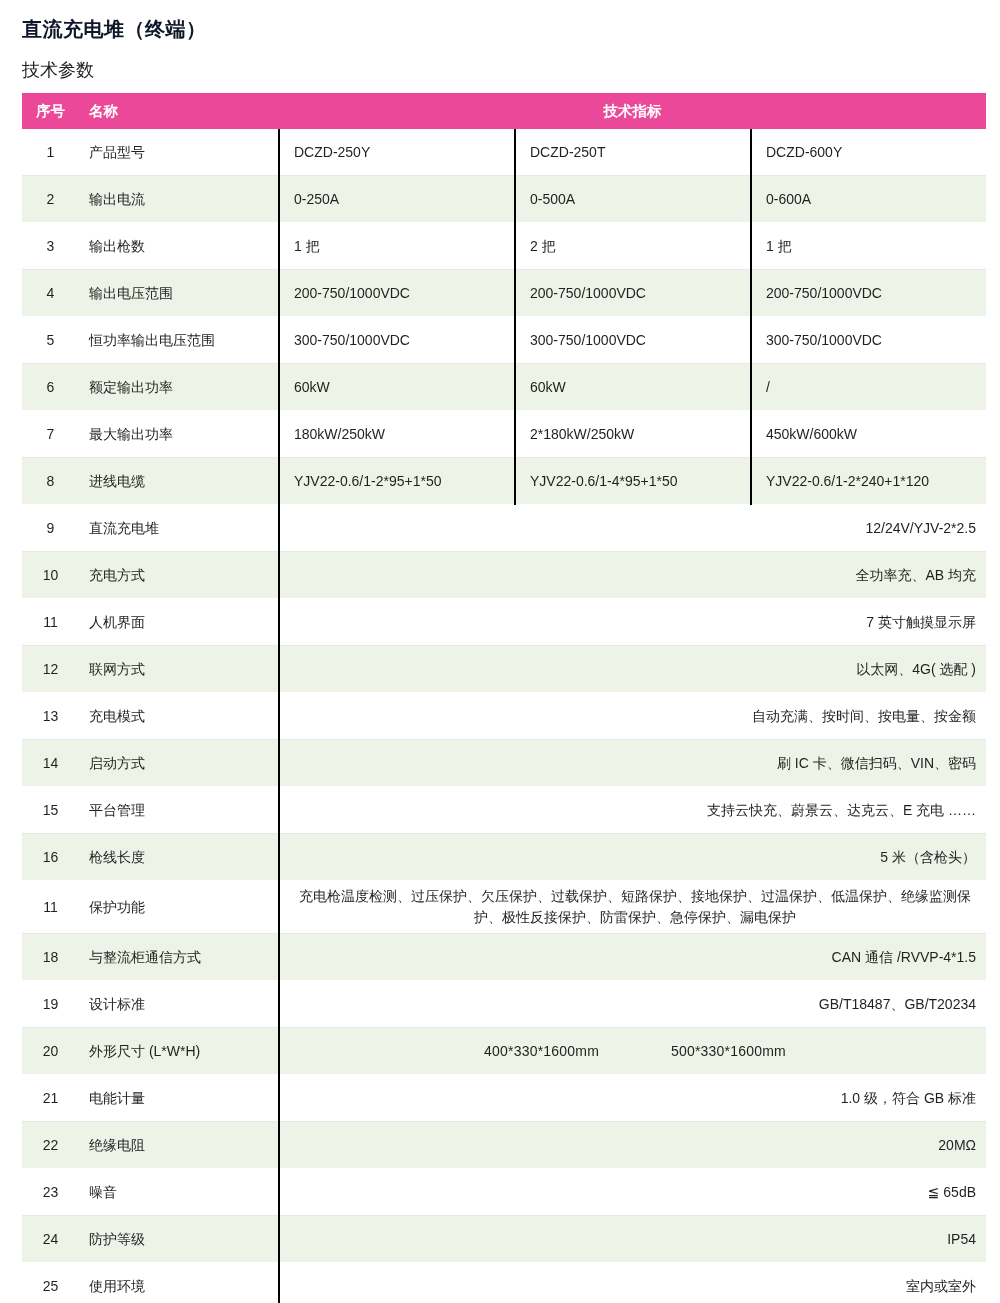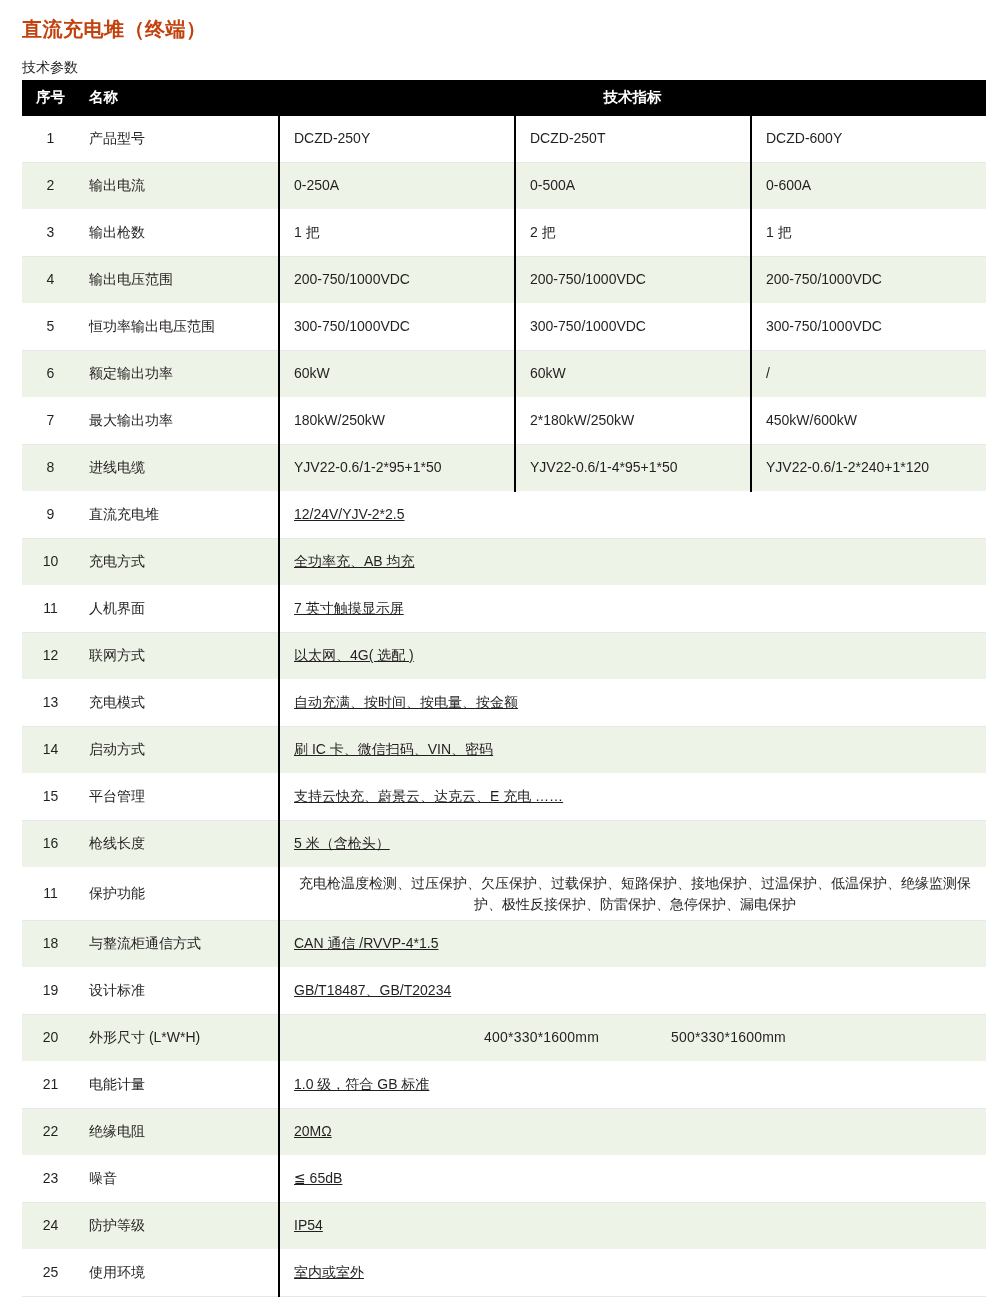--- a/index.html
+++ b/index.html
@@ -17,45 +17,45 @@
   .page {
     position: relative;
     width: 1000px;
     height: 1303px;
     box-sizing: border-box;
     padding: 14px 18px 0 18px;
   }
   .doc-title {
     font-size: 20px;
     font-weight: bold;
-    color: #c2410c;
+    color: #0f172a;
     letter-spacing: 0.5px;
     margin: 0 0 0 4px;
     line-height: 1.5;
   }
   .doc-subtitle {
-    font-size: 14px;
+    font-size: 18px;
     color: #231f20;
-    margin: 14px 0 2px 4px;
+    margin: 14px 0 10px 4px;
     line-height: 1.4;
   }
   table.spec {
     border-collapse: collapse;
     width: 964px;
     table-layout: fixed;
     margin-left: 4px;
   }
   table.spec col.c-no    { width: 53px; }
   table.spec col.c-name  { width: 204px; }
   table.spec col.c-v1    { width: 236px; }
   table.spec col.c-v2    { width: 236px; }
   table.spec col.c-v3    { width: 235px; }
 
   table.spec th {
-    background: #000000;
+    background: #ec4899;
     color: #ffffff;
     font-size: 14.5px;
     font-weight: bold;
     height: 36px;
     padding: 0 0 0 14px;
     text-align: left;
     border: none;
   }
   table.spec th.th-center {
     text-align: center;
@@ -72,21 +72,21 @@
     word-break: break-word;
   }
   td.no {
     text-align: center;
     padding-left: 0;
     padding-right: 0;
     font-size: 14px;
   }
   td.name { }
   td.val  { }
-  td.val-center { text-align: left; padding-left: 0; padding-right: 0; text-decoration: underline; }
+  td.val-center { text-align: right; padding-left: 0; padding-right: 0; }
   td.val-wrap { text-align: center; padding: 9px 26px; line-height: 1.6; }
   td.dims { text-align: center; padding-left: 0; padding-right: 0; letter-spacing: 0.2px; }
   td.dims .d2 { display: inline-block; margin-left: 72px; }
 
   
   tr.odd td.no, tr.odd td.name { background: #ffffff; }
   tr.odd td.val, tr.odd td.val-center, tr.odd td.val-wrap, tr.odd td.dims { background: #ffffff; }
   tr.even td.no, tr.even td.name { background: #eef3e7; }
   tr.even td.val, tr.even td.val-center, tr.even td.val-wrap, tr.even td.dims { background: #eef3e7; }
 

